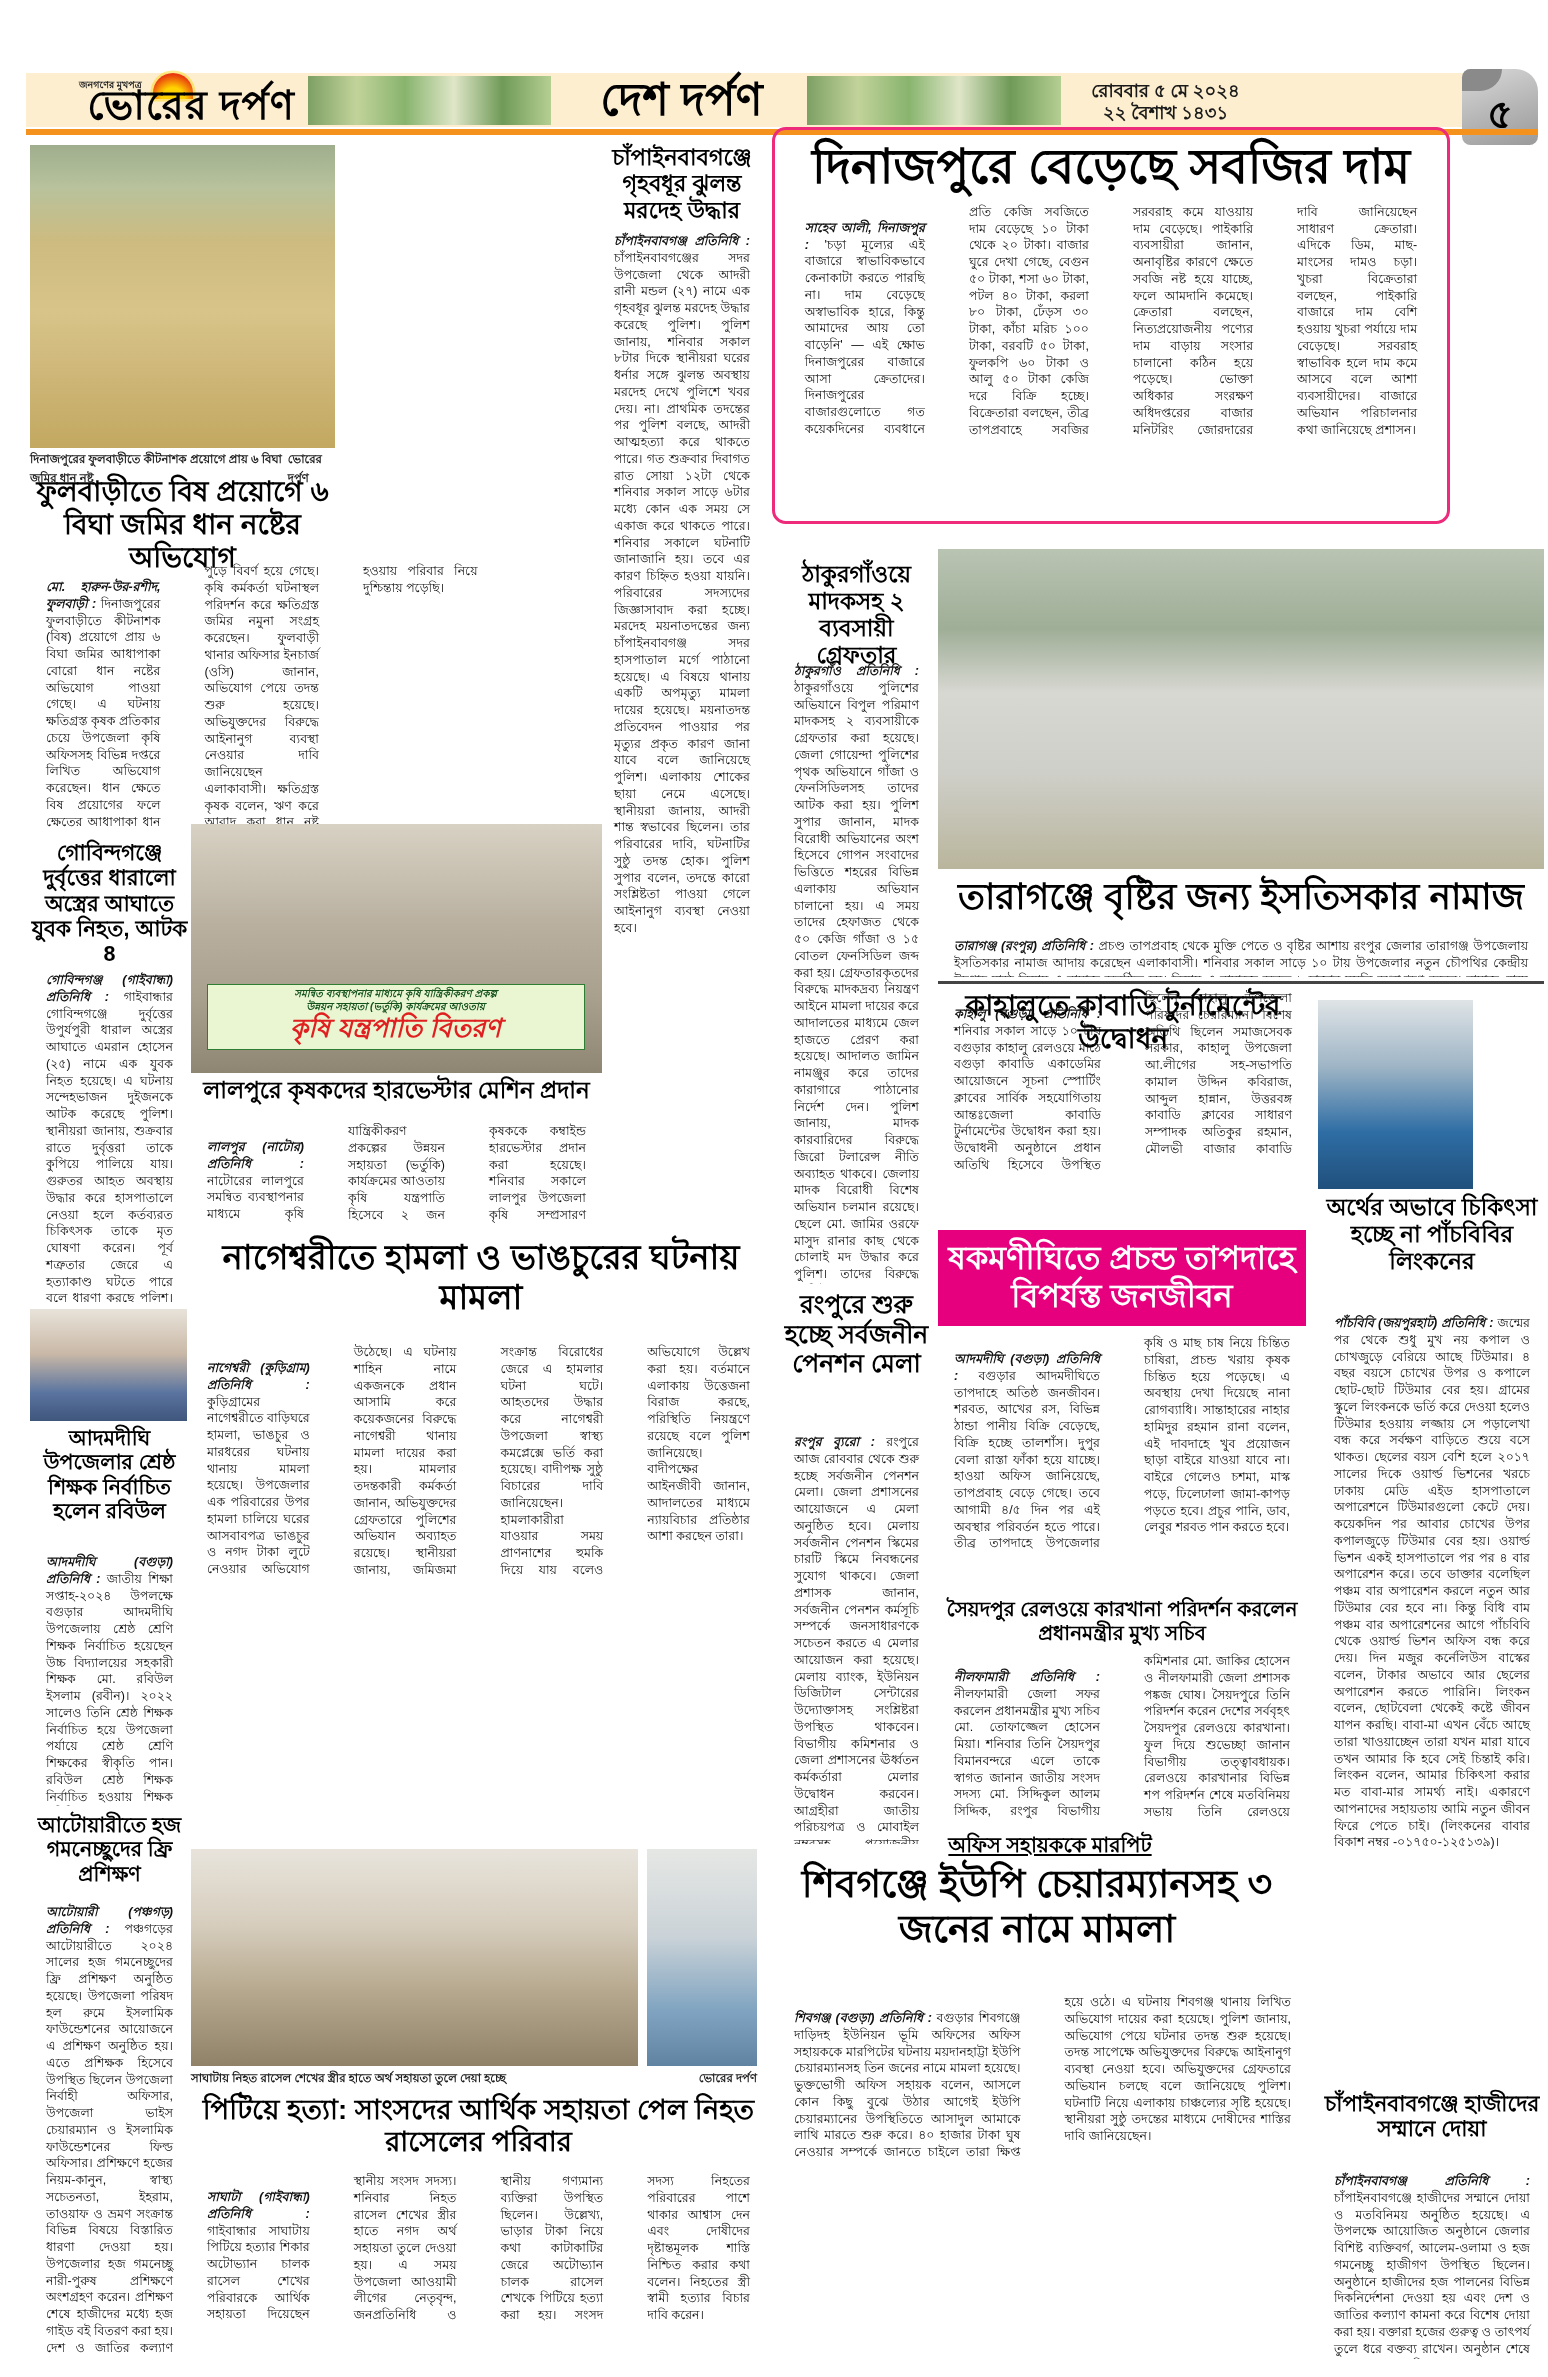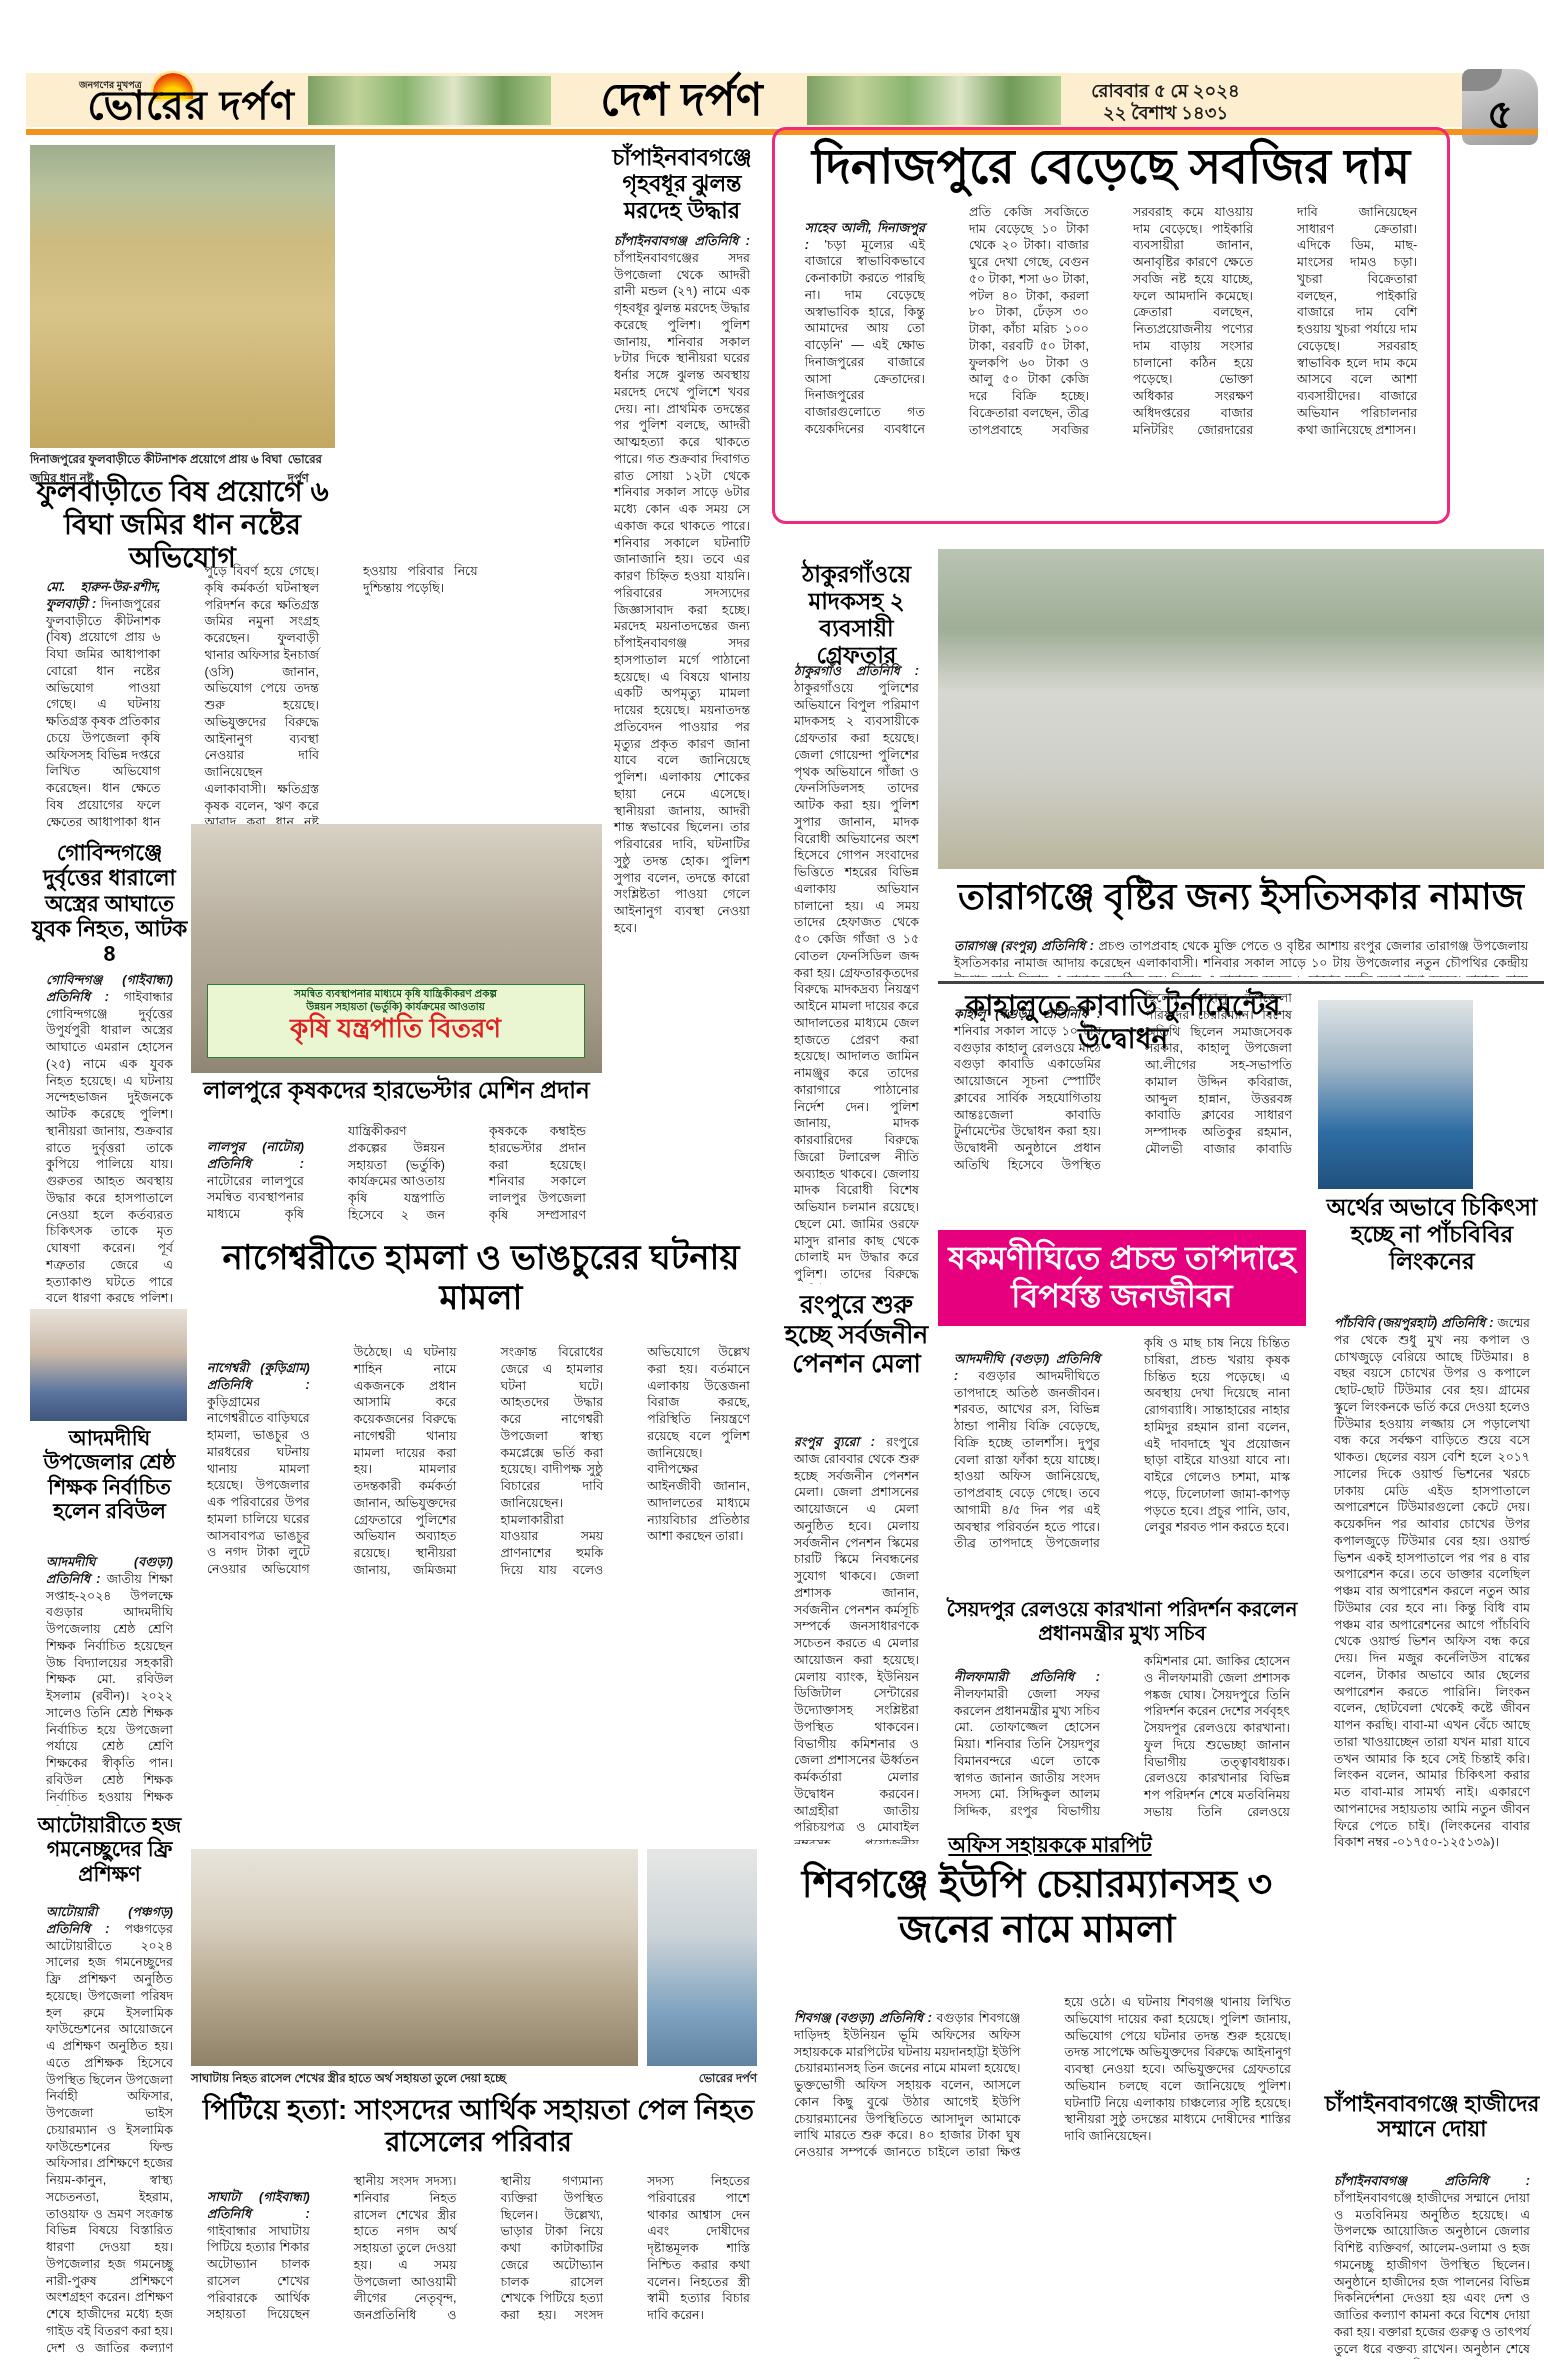--- a/index.html
+++ b/index.html
@@ -95,21 +95,21 @@
   <div class="abs" style="left:30px;top:1538px;width:159px;height:268px;overflow:hidden;">
     <p class="bt"><span class="byline">আদমদীঘি (বগুড়া) প্রতিনিধি :</span> <span>জাতীয় শিক্ষা সপ্তাহ-২০২৪ উপলক্ষে বগুড়ার আদমদীঘি উপজেলায় শ্রেষ্ঠ শ্রেণি শিক্ষক নির্বাচিত হয়েছেন উচ্চ বিদ্যালয়ের সহকারী শিক্ষক মো. রবিউল ইসলাম (রবীন)। ২০২২ সালেও তিনি শ্রেষ্ঠ শিক্ষক নির্বাচিত হয়ে উপজেলা পর্যায়ে শ্রেষ্ঠ শ্রেণি শিক্ষকের স্বীকৃতি পান। রবিউল শ্রেষ্ঠ শিক্ষক নির্বাচিত হওয়ায় শিক্ষক সমিতির নেতৃবৃন্দ, উপজেলা শিক্ষা অফিসার, সহকর্মী শিক্ষকমণ্ডলী ও সুধীজন তাকে ফুলেল শুভেচ্ছা ও অভিনন্দন জানিয়েছেন। সাবেক চেয়ারম্যান আলহাজ্ব আব্দুল আজাদ রাব্বু, উপজেলা আ.লীগের ছাত্রবিষয়ক চেয়ারম্যান আব্দুল হক রানা, বীর বিক্রম শহীদ সহ. আব্দুল্লাহ হক ডিগ্রি কলেজের শিক্ষক শিক্ষার্থীরা, উপজেলা প্রাথমিক শিক্ষা কর্মকর্তা ও অভিভাবকরা তাকে অভিনন্দন জানান।</span></p>
   </div>
 
   <div class="abs hl" style="left:30px;top:1813px;width:159px;font-size:20.6px;">আটোয়ারীতে হজ গমনেচ্ছুদের ফ্রি প্রশিক্ষণ</div>
   <div class="abs" style="left:30px;top:1888px;width:159px;height:469px;overflow:hidden;">
     <p class="bt"><span class="byline">আটোয়ারী (পঞ্চগড়) প্রতিনিধি :</span> <span>পঞ্চগড়ের আটোয়ারীতে ২০২৪ সালের হজ গমনেচ্ছুদের ফ্রি প্রশিক্ষণ অনুষ্ঠিত হয়েছে। উপজেলা পরিষদ হল রুমে ইসলামিক ফাউন্ডেশনের আয়োজনে এ প্রশিক্ষণ অনুষ্ঠিত হয়। এতে প্রশিক্ষক হিসেবে উপস্থিত ছিলেন উপজেলা নির্বাহী অফিসার, উপজেলা ভাইস চেয়ারম্যান ও ইসলামিক ফাউন্ডেশনের ফিল্ড অফিসার। প্রশিক্ষণে হজের নিয়ম-কানুন, স্বাস্থ্য সচেতনতা, ইহরাম, তাওয়াফ ও ভ্রমণ সংক্রান্ত বিভিন্ন বিষয়ে বিস্তারিত ধারণা দেওয়া হয়। উপজেলার হজ গমনেচ্ছু নারী-পুরুষ প্রশিক্ষণে অংশগ্রহণ করেন। প্রশিক্ষণ শেষে হাজীদের মধ্যে হজ গাইড বই বিতরণ করা হয়। দেশ ও জাতির কল্যাণ কামনা করে মোনাজাত পরিচালনা করেন মাওলানা সিরাজুল ইসলাম।</span></p>
   </div>
 
   <div class="abs photo ph-krishi" style="left:191px;top:824px;width:411px;height:249px;">
-    <div class="abs banner" style="left:15.5px;top:160px;width:378px;height:74px;box-sizing:border-box;">
+    <div class="abs banner" style="left:15.5px;top:160px;width:378px;height:66px;box-sizing:border-box;font-style:italic;">
       <div class="banner-small">সমন্বিত ব্যবস্থাপনার মাধ্যমে কৃষি যান্ত্রিকীকরণ প্রকল্প</div>
       <div class="banner-small">উন্নয়ন সহায়তা (ভর্তুকি) কার্যক্রমের আওতায়</div>
       <div class="banner-big">কৃষি যন্ত্রপাতি বিতরণ</div>
     </div>
   </div>
   <div class="abs hl" style="left:191px;top:1077px;width:411px;font-size:23px;">লালপুরে কৃষকদের হারভেস্টার মেশিন প্রদান</div>
   <div class="abs cols3" style="left:191px;top:1123px;width:411px;height:110px;overflow:hidden;">
     <p class="bt"><span class="byline">লালপুর (নাটোর) প্রতিনিধি :</span> <span>নাটোরের লালপুরে সমন্বিত ব্যবস্থাপনার মাধ্যমে কৃষি যান্ত্রিকীকরণ প্রকল্পের উন্নয়ন সহায়তা (ভর্তুকি) কার্যক্রমের আওতায় কৃষি যন্ত্রপাতি হিসেবে ২ জন কৃষককে কম্বাইন্ড হারভেস্টার প্রদান করা হয়েছে। শনিবার সকালে লালপুর উপজেলা কৃষি সম্প্রসারণ অধিদপ্তরের আয়োজনে উপজেলা চত্বরে এ সময় উপজেলা নির্বাহী অফিসার শারমিন আখতারের সভাপতিত্বে প্রধান অতিথি ছিলেন (নাটোর-১ লালপুর-বাগাতিপাড়া) আসনের সংসদ সদস্য বীর মুক্তিযোদ্ধা এ্যাড. আবুল কালাম আজাদ। উপজেলা কৃষি কর্মকর্তাসহ কর্মকর্তা-কর্মচারীরা উপস্থিত ছিলেন।</span></p>
   </div>
 

